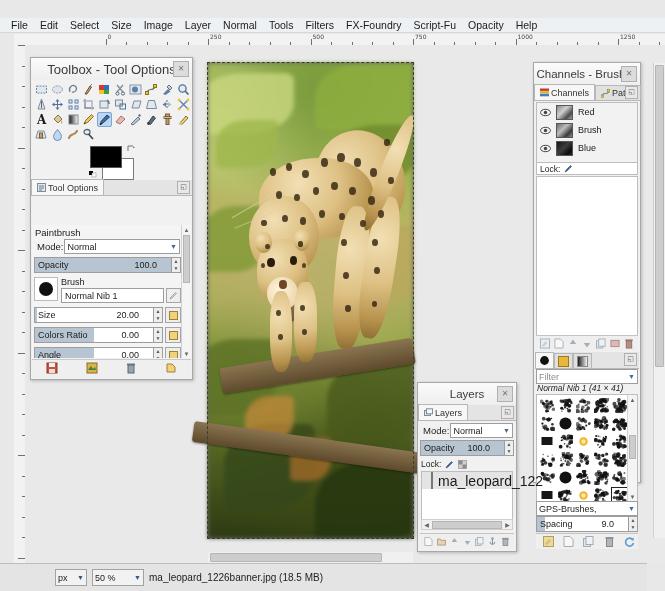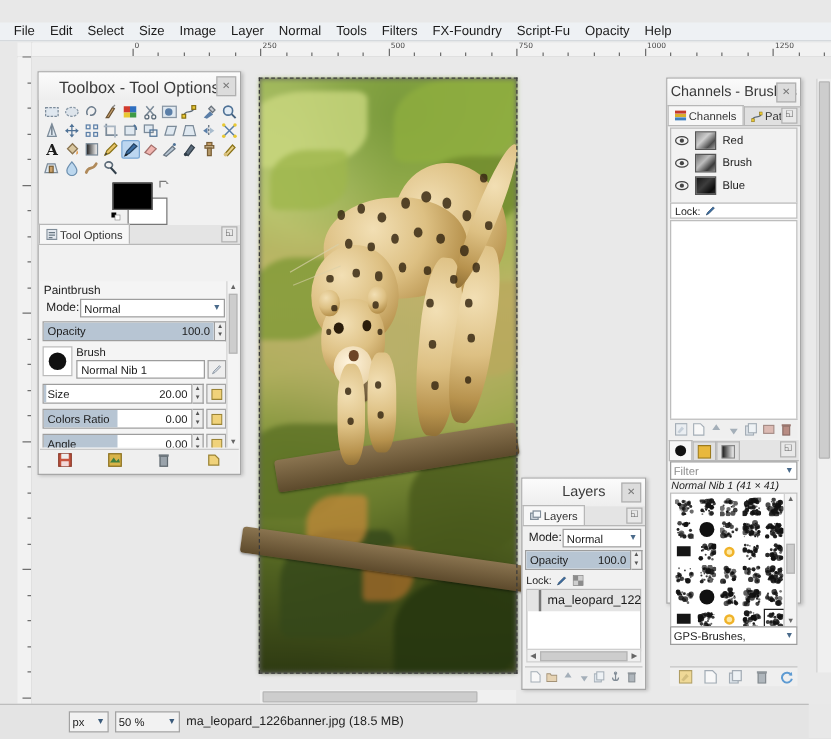--- a/index.html
+++ b/index.html
@@ -103,21 +103,21 @@
 
   .row{display:flex;align-items:center;height:15px;font-size:9.5px;}
   .label{padding-left:3px;color:#222;}
   .combo{flex:1;height:13px;background:#fff;border:1px solid #9d9d9d;display:flex;
     align-items:center;justify-content:space-between;padding:0 2px;font-size:9px;margin:0 1px;}
   .combo .caret{font-size:7px;color:#4a6a8a;}
   .slider{position:relative;height:14px;background:#fff;border:1px solid #9d9d9d;
     display:flex;align-items:center;justify-content:space-between;font-size:9px;overflow:hidden;}
   .slider .fill{position:absolute;left:0;top:0;bottom:0;background:#b7c5d3;}
   .slider .sl-l{position:relative;padding-left:3px;z-index:2;}
-  .slider .sl-r{position:relative;padding-right:3px;z-index:2;}
+  .slider .sl-r{position:relative;padding-right:14px;z-index:2;}
   .spin{width:8px;height:14px;background:#eee;border:1px solid #9d9d9d;border-left:none;
     display:flex;flex-direction:column;}
   .spin i{flex:1;display:block;font-size:5px;line-height:6px;text-align:center;color:#555;font-style:normal;}
   .txtbox{flex:1;height:13px;background:#fff;border:1px solid #9d9d9d;font-size:9px;
     display:flex;align-items:center;padding-left:3px;}
   .btn-sq{width:13px;height:13px;border:1px solid #a5a5a5;background:#eee;
     display:flex;align-items:center;justify-content:center;}
 
   
   .toolgrid{display:grid;grid-template-columns:repeat(10,15.7px);gap:0;padding:2px 2px 0 3px;}
@@ -1584,20 +1584,31 @@
       </div>
     </div>
 
     <div style="position:absolute;left:2px;right:2px;top:438px;height:13px;">
       <div class="combo" style="height:13px;margin:0;">
         <span>GPS-Brushes,</span>
         <span class="caret">▼</span>
       </div>
     </div>
 
+    <div style="position:absolute;left:2px;right:2px;top:453px;display:flex;">
+      <div class="slider" style="flex:1;">
+        <div class="fill" id="spFill" style="width: 9%;"></div>
+        <span class="sl-l">Spacing</span>
+        <span class="sl-r">9.0</span>
+      </div>
+      <div class="spin">
+          <i>▲</i>
+          <i>▼</i>
+        </div>
+    </div>
 
     <div class="btnbar" style="position:absolute;left:2px;right:2px;top:470px;justify-content:space-around;">
       <svg class="ic" viewBox="0 0 11 11">
           <rect x="0.5" y="0.5" width="10" height="10" fill="#f0d27a" stroke="#9b8436"></rect>
           <path d="M2 8 L6 3 L8 5 L4 9Z" fill="#cbb05a"></path>
         </svg>
       <svg class="ic" viewBox="0 0 11 11">
           <path d="M1 0.5 H7 L10 3.5 V10.5 H1Z" fill="#fbfbfb" stroke="#8b98a4"></path>
         </svg>
       <svg class="ic" viewBox="0 0 11 11">
@@ -1664,21 +1675,21 @@
         </svg>
     </div>
 
     <div style="position:absolute;left:3px;right:3px;top:88px;height:48px;background:#fff;border:1px solid #bdbdbd;">
       <div style="display:flex;align-items:center;height:17px;gap:5px;padding-left:4px;background:#e4e4e4;">
         <svg class="eye" viewBox="0 0 11 9">
             <ellipse cx="5.5" cy="4.5" rx="5" ry="3.2" fill="none" stroke="#444"></ellipse>
             <circle cx="5.5" cy="4.5" r="1.7" fill="#444"></circle>
           </svg>
         <div style="width:9px;height:15px;border:1px solid #777;background:linear-gradient(#6f8f30,#cdbd6a 35%,#8e7a3a 65%,#243110);"></div>
-        <span style="font-size:10px;text-align:right;">ma_leopard_122</span>
+        <span style="font-size:14px;text-align:right;">ma_leopard_122</span>
       </div>
     </div>
 
     <div style="position:absolute;left:3px;right:3px;top:136px;height:9px;background:#f0f0f0;border:1px solid #cfcfcf;display:flex;align-items:center;justify-content:space-between;">
       <span class="arrowbtn">◀</span>
       <div style="flex:1;height:6px;background:#cdcdcd;border:1px solid #b5b5b5;margin:0 1px;"></div>
       <span class="arrowbtn">▶</span>
     </div>
 
     <div class="btnbar" style="position:absolute;left:2px;right:2px;bottom:2px;justify-content:space-between;padding-right:4px;">

